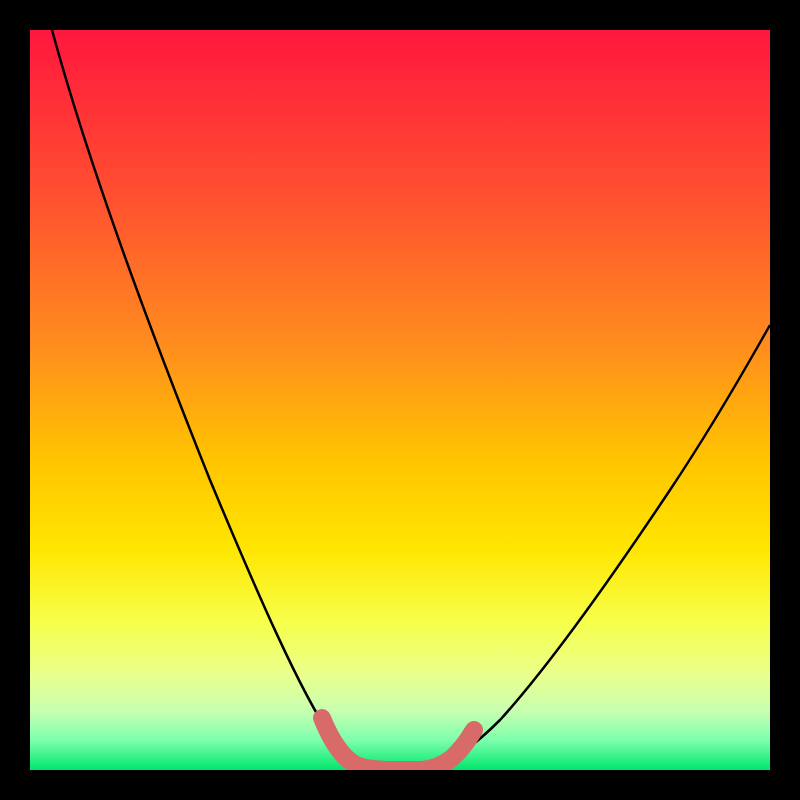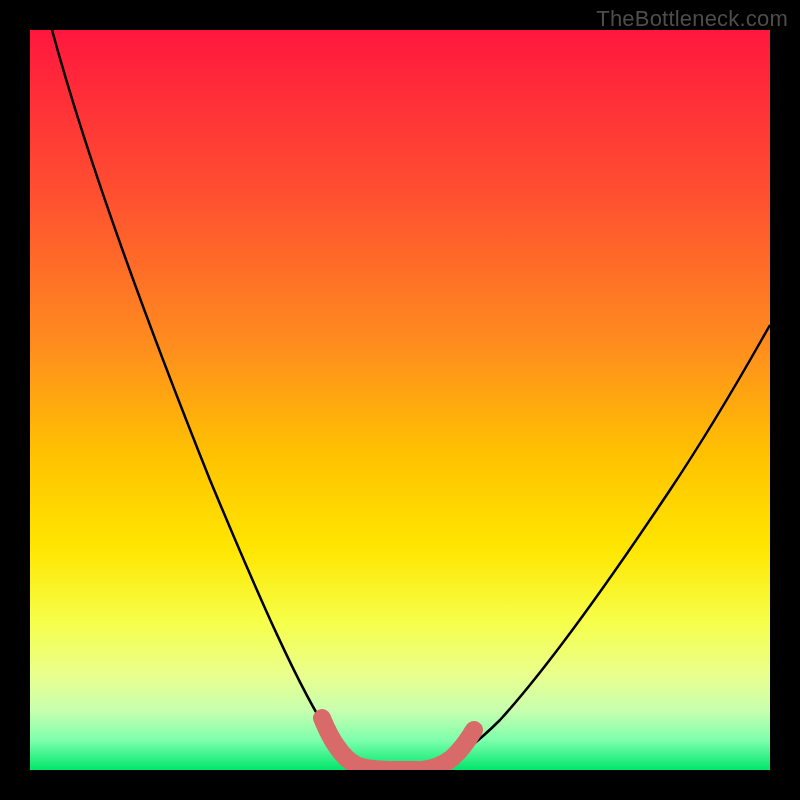--- a/index.html
+++ b/index.html
@@ -34,21 +34,20 @@
     font-size: 22px;
     font-weight: 500;
     letter-spacing: 0.2px;
   }
 </style>
 </head>
 <body>
 
 <div class="frame">
 
-  <div class="watermark">TheBottleneck.com</div>
 
   <svg class="plot" viewBox="0 0 740 740" preserveAspectRatio="none">
     <defs>
       <linearGradient id="bg-grad" x1="0" y1="0" x2="0" y2="1">
         <stop offset="0%" stop-color="#ff173e"></stop>
         <stop offset="22%" stop-color="#ff4f30"></stop>
         <stop offset="42%" stop-color="#ff8b1f"></stop>
         <stop offset="58%" stop-color="#ffc400"></stop>
         <stop offset="70%" stop-color="#ffe600"></stop>
         <stop offset="80%" stop-color="#f6ff4a"></stop>

